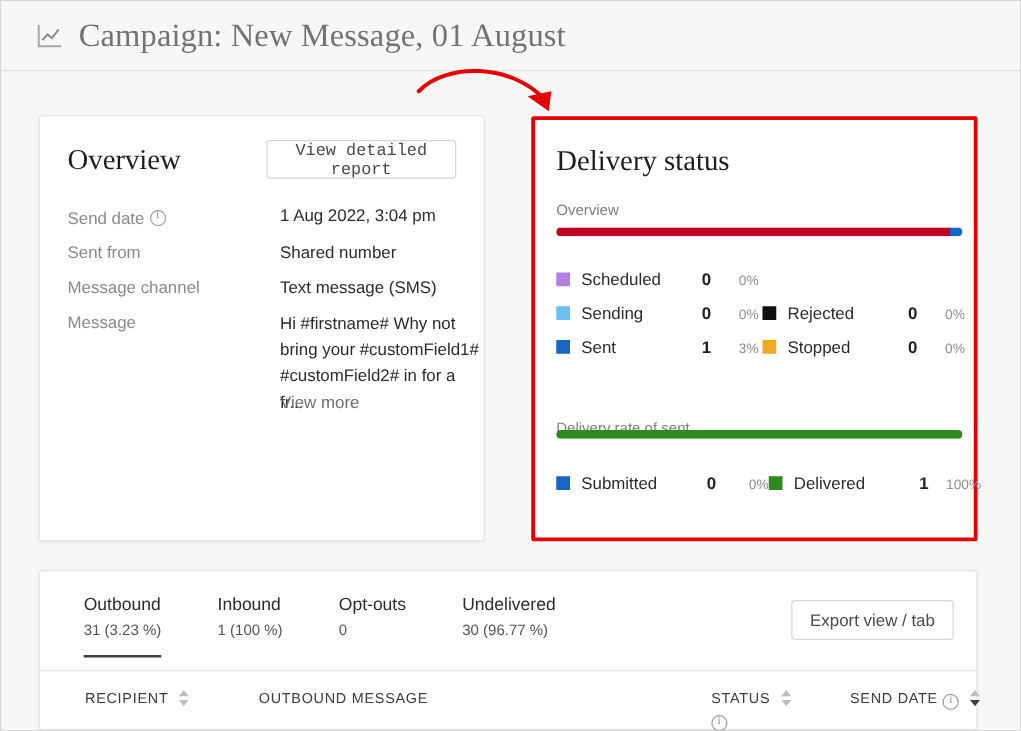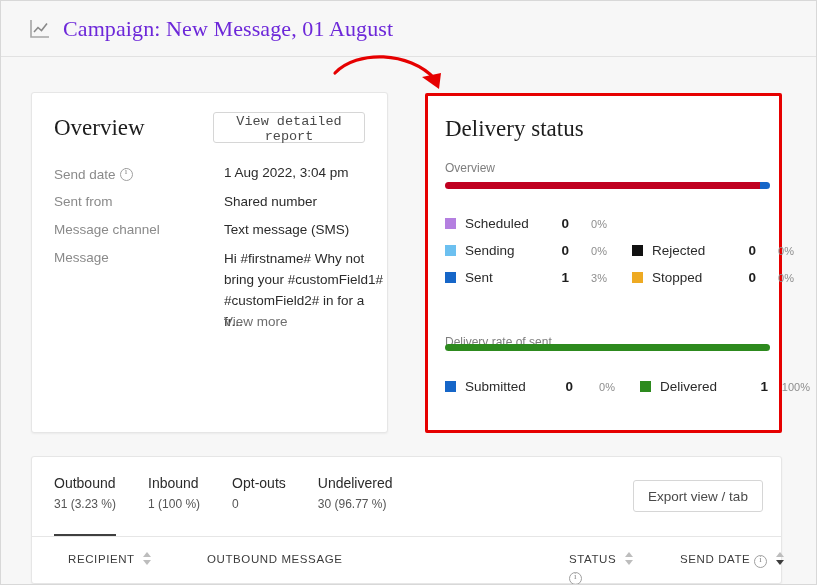--- a/index.html
+++ b/index.html
@@ -24,21 +24,21 @@
     position: absolute; left: 0; top: 0;
     width: 815px; height: 56px;
     background: #f7f7f7;
     border-bottom: 1px solid #e2e2e2;
     display: flex; align-items: center;
     padding-left: 28px;
   }
   .chart-icon { width: 22px; height: 22px; margin-right: 12px; flex: none; }
   .page-title {
     font-family: "Liberation Serif", serif;
-    font-size: 22px; color: #6d28d9; letter-spacing: 0.1px;
+    font-size: 26px; color: #737373; letter-spacing: 0.1px;
     white-space: nowrap;
   }
 
   
   .card {
     position: absolute;
     background: #ffffff;
     border: 1px solid #e6e6e6;
     border-radius: 3px;
     box-shadow: 0 1px 2px rgba(0,0,0,0.05);
@@ -106,21 +106,21 @@
   }
   .bar-seg { height: 100%; }
   #ov-label  { top: 65px; }
   #ov-bar    { top: 86px; }
   #dr-label  { top: 239px; }
   #dr-bar    { top: 248px; }
 
   .legend { position: absolute; left: 17px; width: 330px; }
   #legend-main { top: 114px; }
   #legend-rate { top: 277px; }
-  .legend-row { display: flex; height: 27px; align-items: center; gap: 25px; }
+  .legend-row { display: flex; height: 27px; align-items: center; }
   .legend-cell { display: flex; align-items: baseline; }
   .legend-cell .sw {
     width: 11px; height: 11px; flex: none;
     margin-right: 9px; position: relative; top: 1px;
   }
   .legend-cell .nm {
     font-size: 13.5px; color: #2b2b2b; white-space: nowrap;
   }
   .legend-cell .num {
     font-size: 13.5px; color: #1d1d1d; font-weight: bold;
@@ -135,21 +135,21 @@
   #legend-main .legend-cell .num { width: 26px; }
   #legend-main .legend-cell .pct { width: 38px; padding-left: 8px; }
   #legend-rate .legend-cell { width: 175px; }
   #legend-rate .legend-cell .nm  { width: 86px; }
   #legend-rate .legend-cell .num { width: 22px; }
   #legend-rate .legend-cell .pct { width: 42px; padding-left: 6px; }
 
   
   #table-card { left: 30px; top: 455px; width: 751px; height: 128px; }
   .tabs { position: absolute; left: 22px; top: 18px; display: flex; }
-  .tab { margin-right: 32px; cursor: pointer; position: relative; padding-bottom: 22px; }
+  .tab { margin-right: 32px; cursor: pointer; position: relative; padding-bottom: 12px; margin-left: 13px; }
   .tab .t-label { font-size: 14px; color: #2b2b2b; display: block; white-space: nowrap; }
   .tab .t-sub { font-size: 12px; color: #555555; display: block; margin-top: 6px; white-space: nowrap; }
   .tab.active::after {
     content: ""; position: absolute; left: 0; bottom: -3px;
     width: 100%; height: 2px; background: #3f3f3f;
   }
   .export-btn {
     position: absolute; right: 18px; top: 23px;
     width: 130px; height: 32px;
     background: #ffffff; border: 1px solid #d6d6d6; border-radius: 3px;

